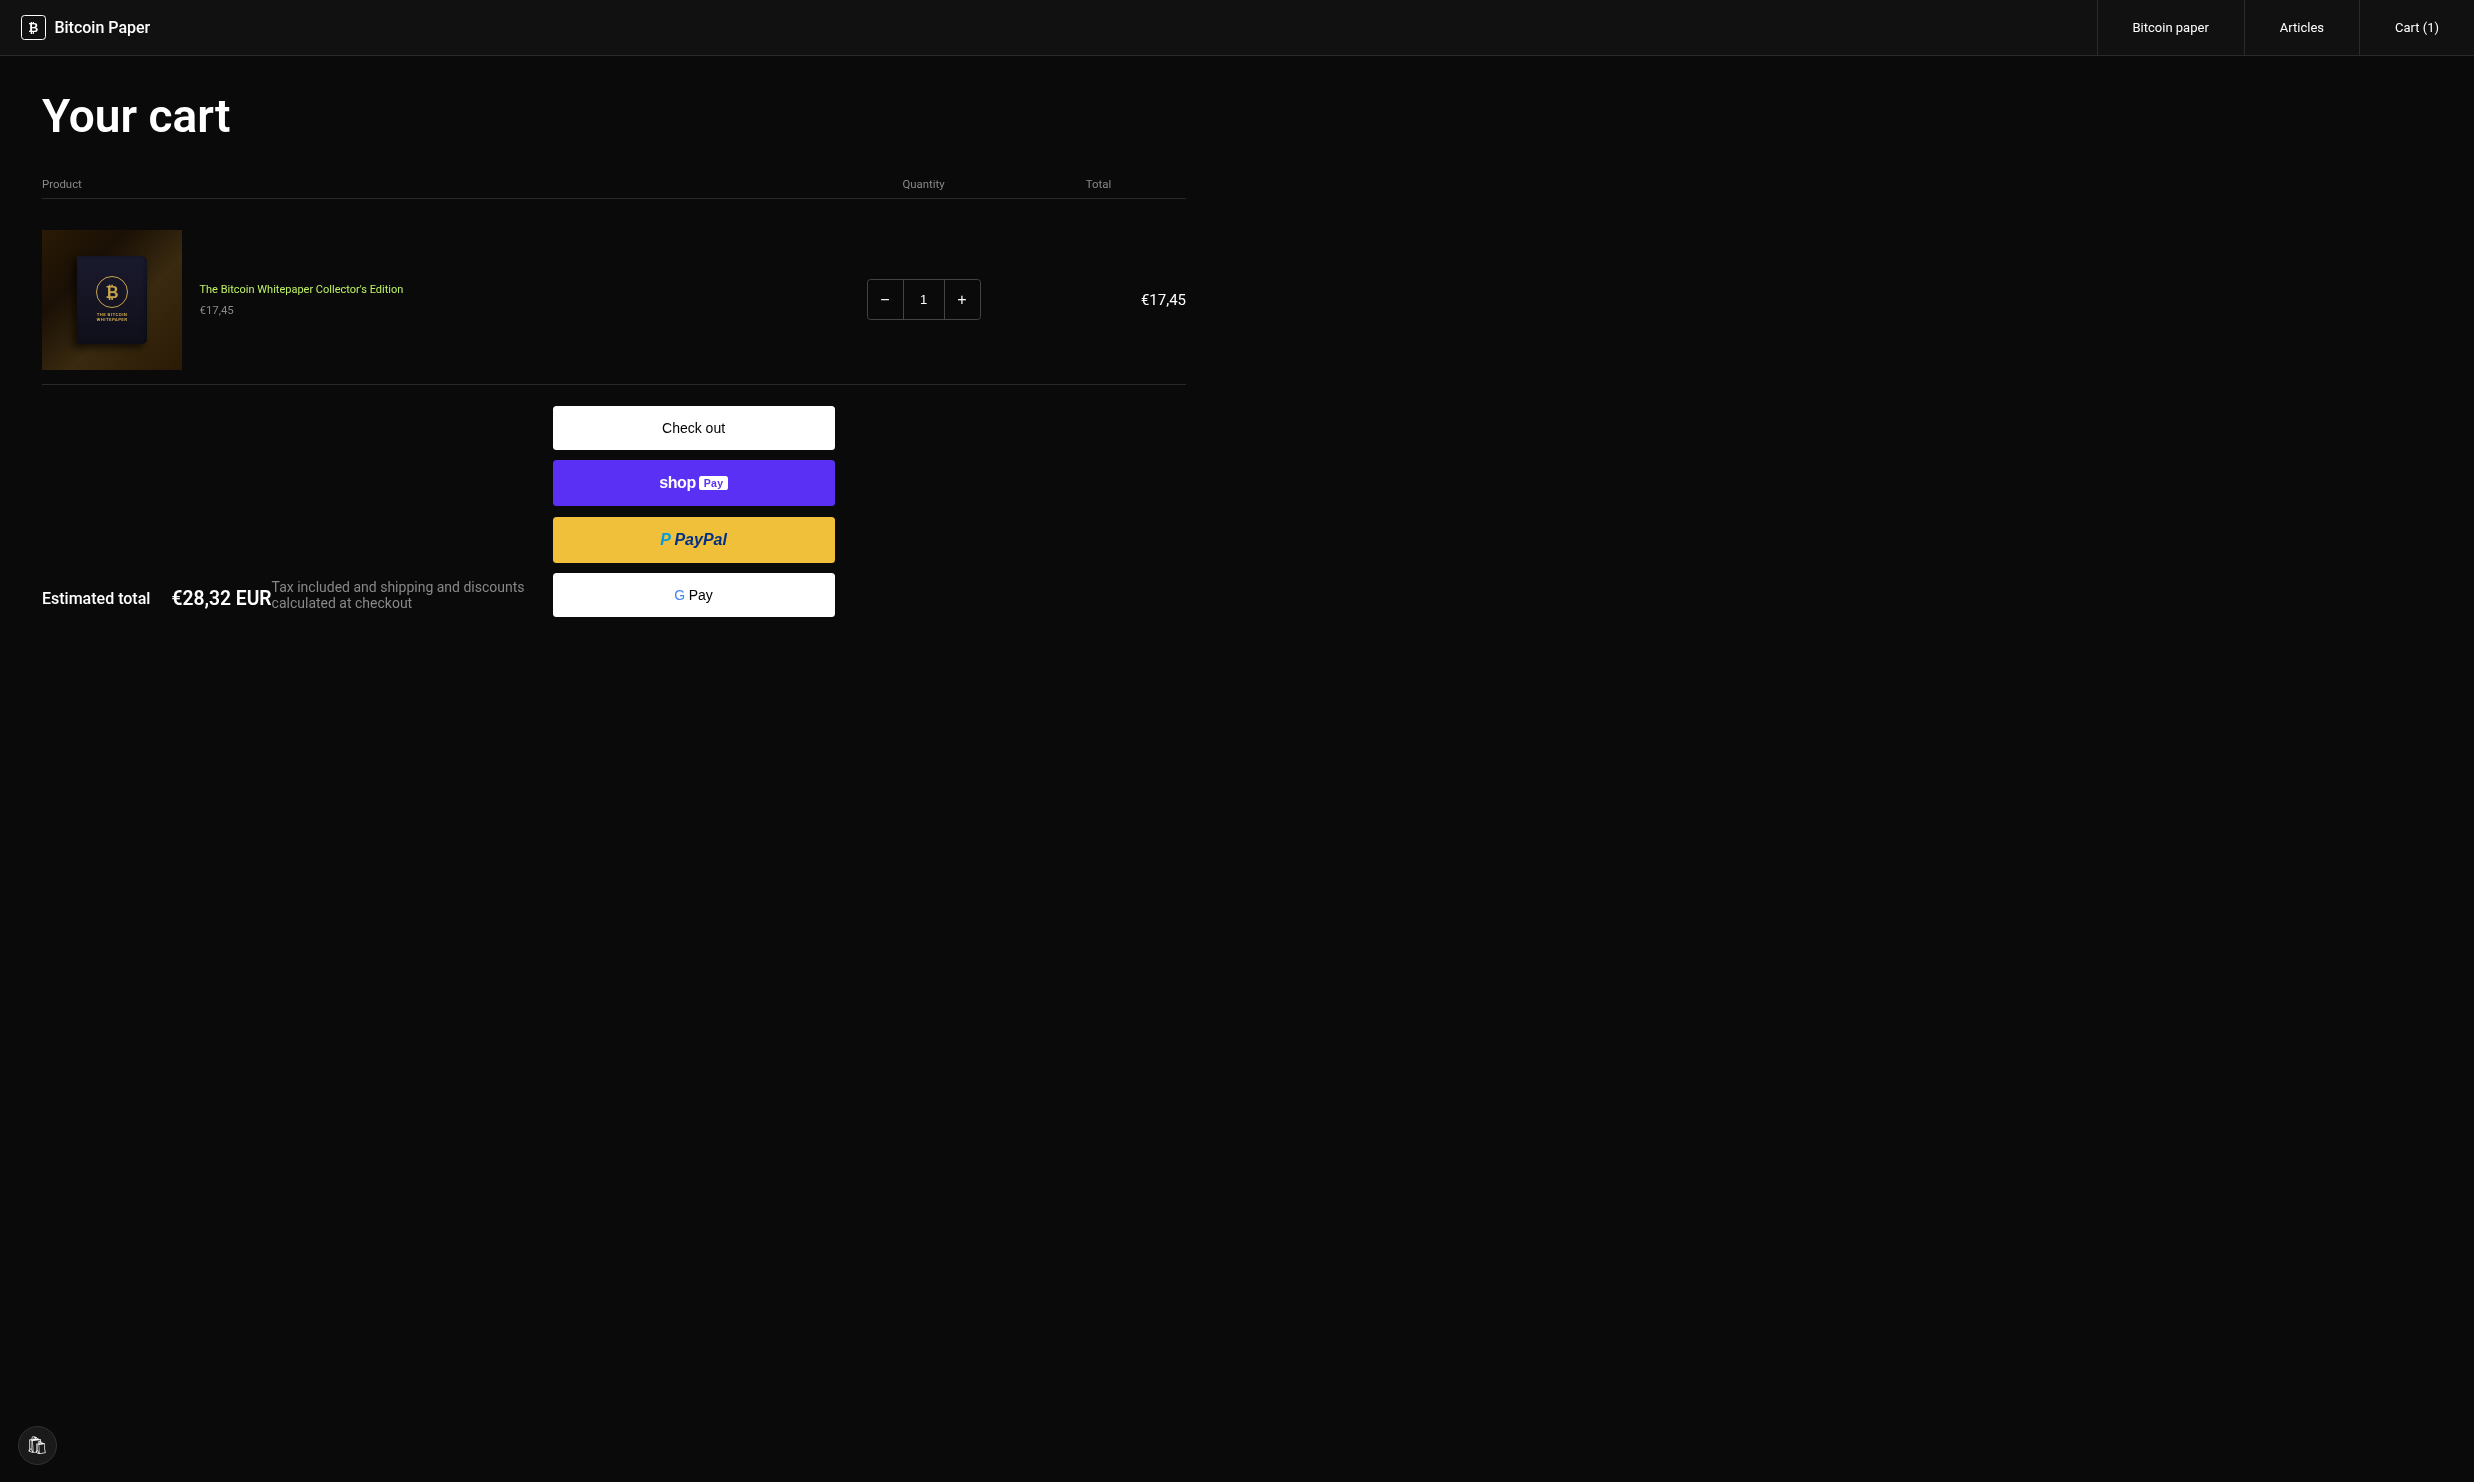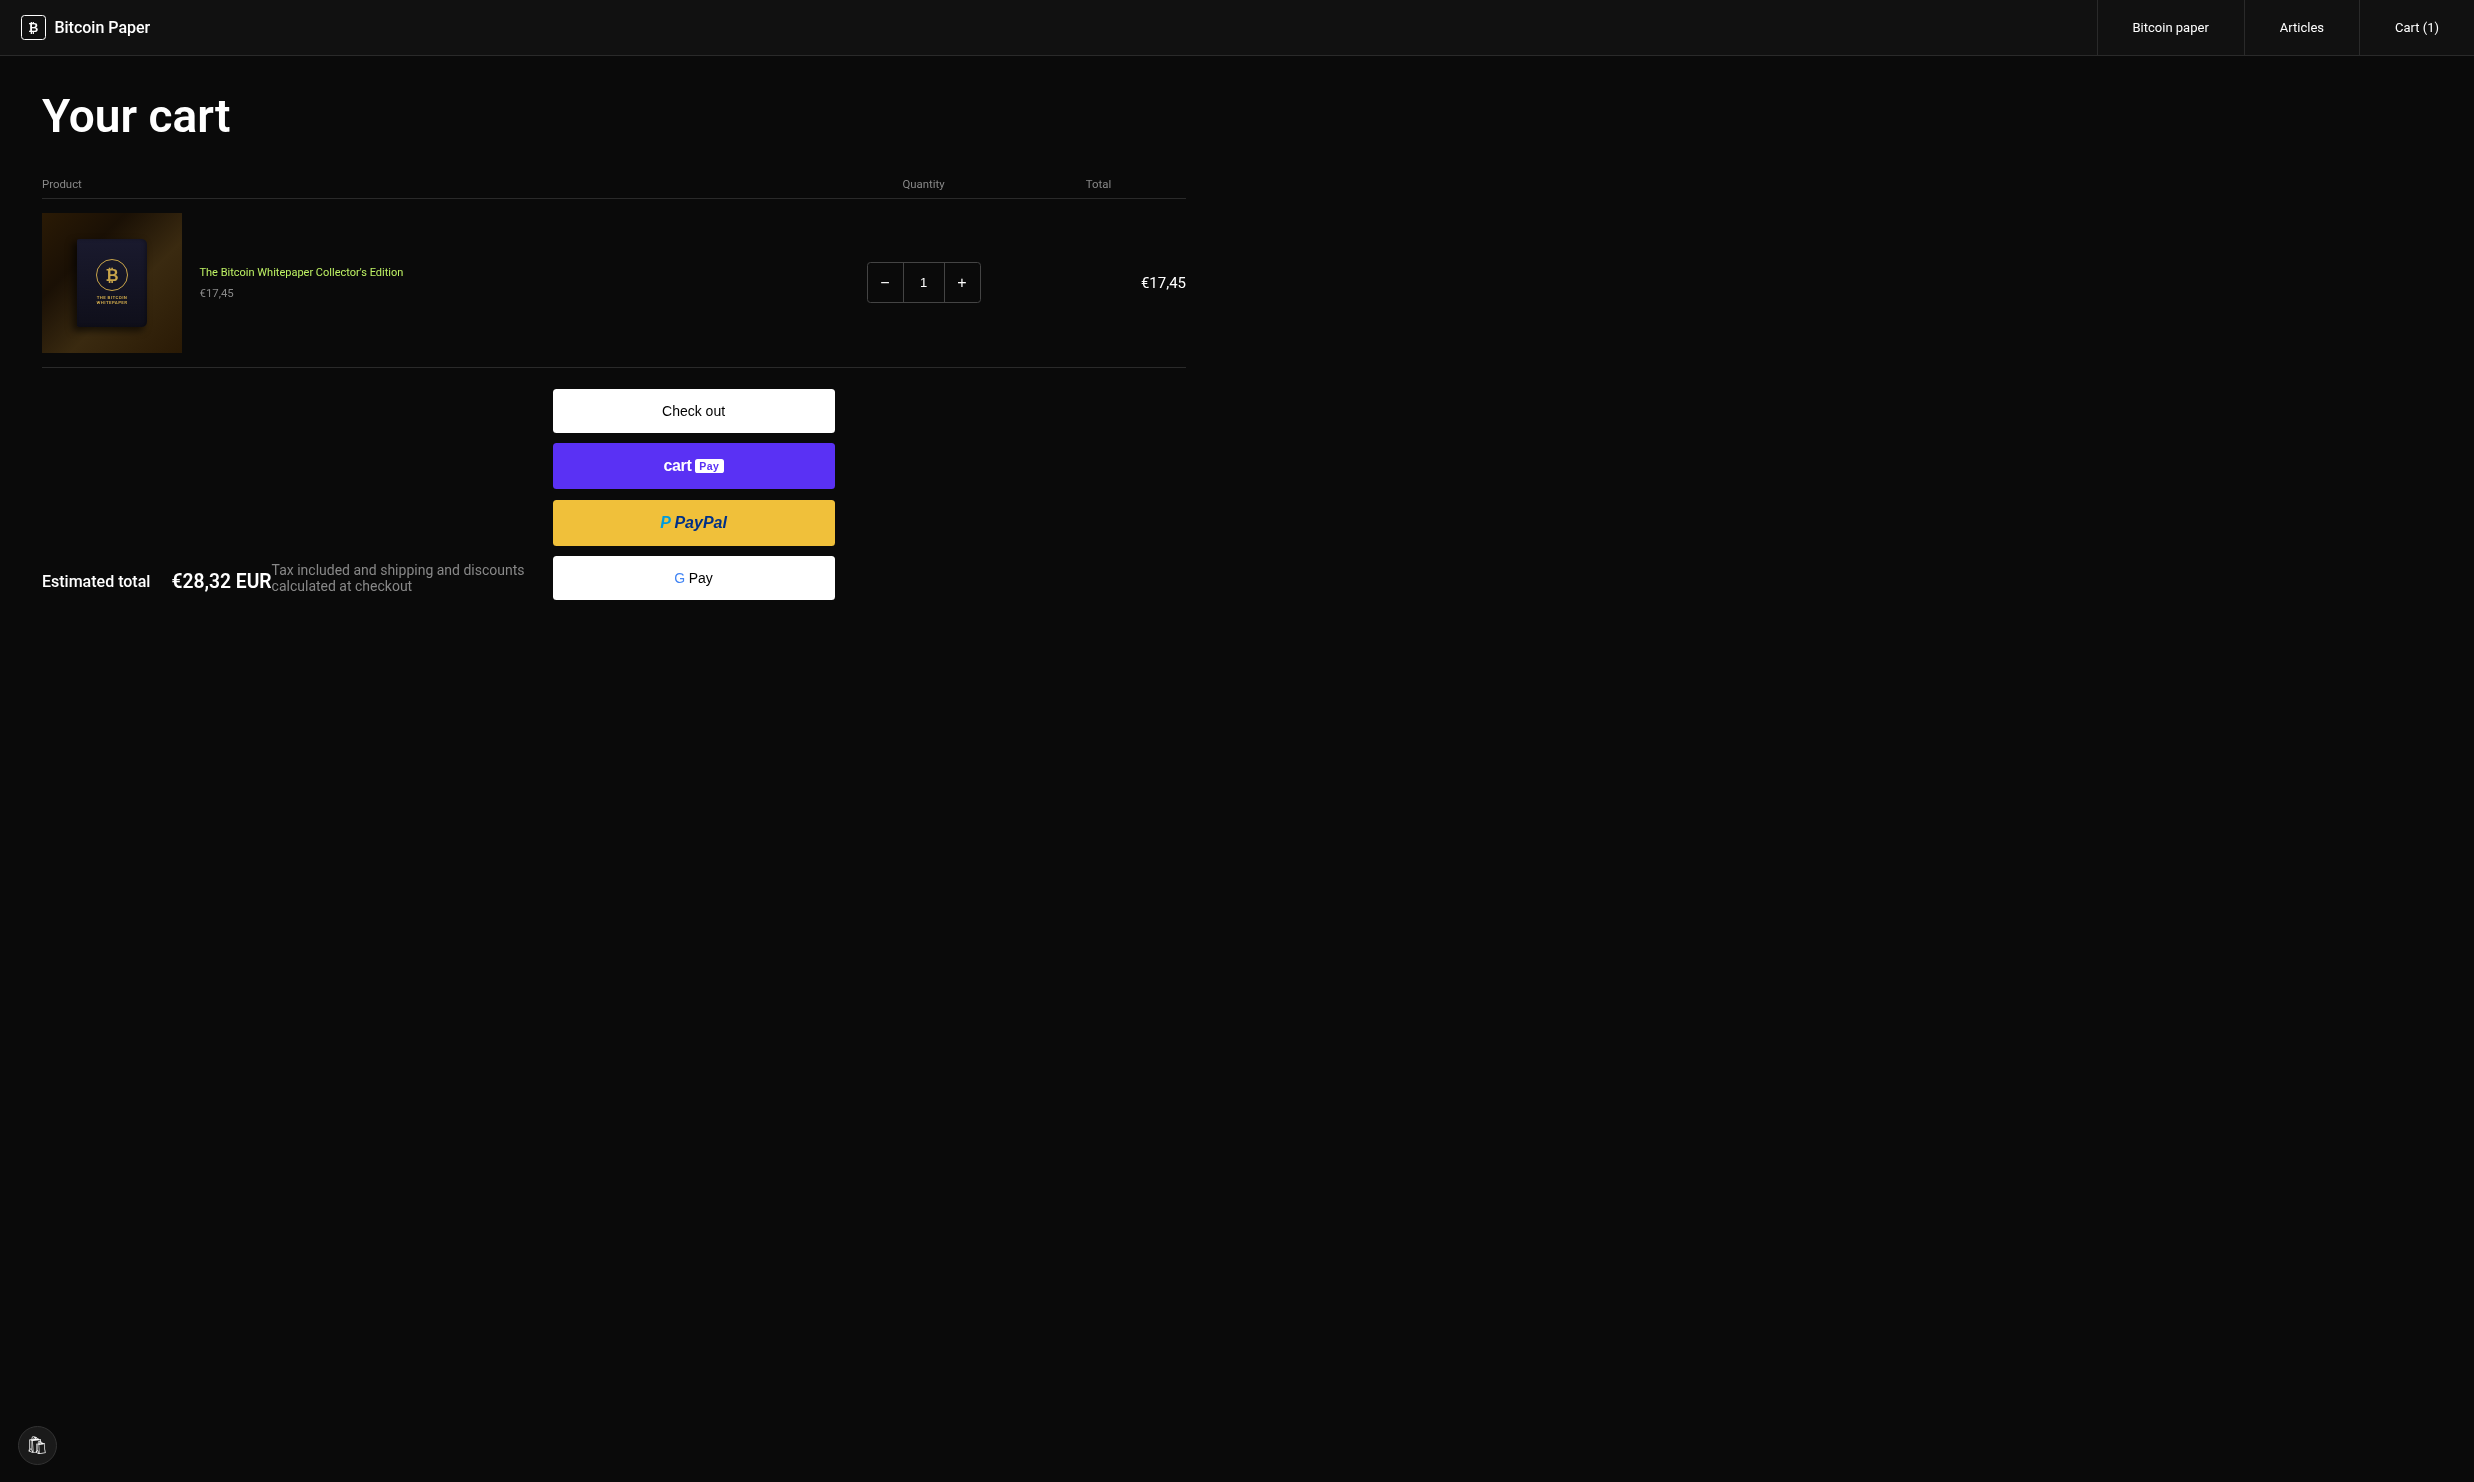--- a/index.html
+++ b/index.html
@@ -80,21 +80,21 @@
       color: #ffffff;
       margin-bottom: 28px;
       line-height: 1.1;
     }
 
     .cart-header {
       display: grid;
       grid-template-columns: 1fr 175px 175px;
       padding: 7px 0;
       border-bottom: 0.9px solid #2a2a2a;
-      margin-bottom: 0;
+      margin-bottom: 17px;
     }
 
     .cart-header-col {
       font-size: 11.4px;
       color: #888888;
       font-weight: 400;
     }
 
     .cart-header-col.center {
       text-align: center;
@@ -460,21 +460,21 @@
       <span class="estimated-amount">€28,32 EUR</span>
     </div>
     <div class="tax-note">Tax included and shipping and discounts calculated at checkout</div>
 
     <div class="checkout-buttons">
 
       <button class="btn-checkout">Check out</button>
 
       <button class="btn-shop-pay">
         <div class="shop-pay-logo">
-          <span class="shop-text">cart</span>
+          <span class="shop-text">shop</span>
           <span class="pay-badge">Pay</span>
         </div>
       </button>
 
       <button class="btn-paypal">
         <span class="paypal-p">P</span>
         <span class="paypal-text">PayPal</span>
       </button>
 
       <button class="btn-gpay">

